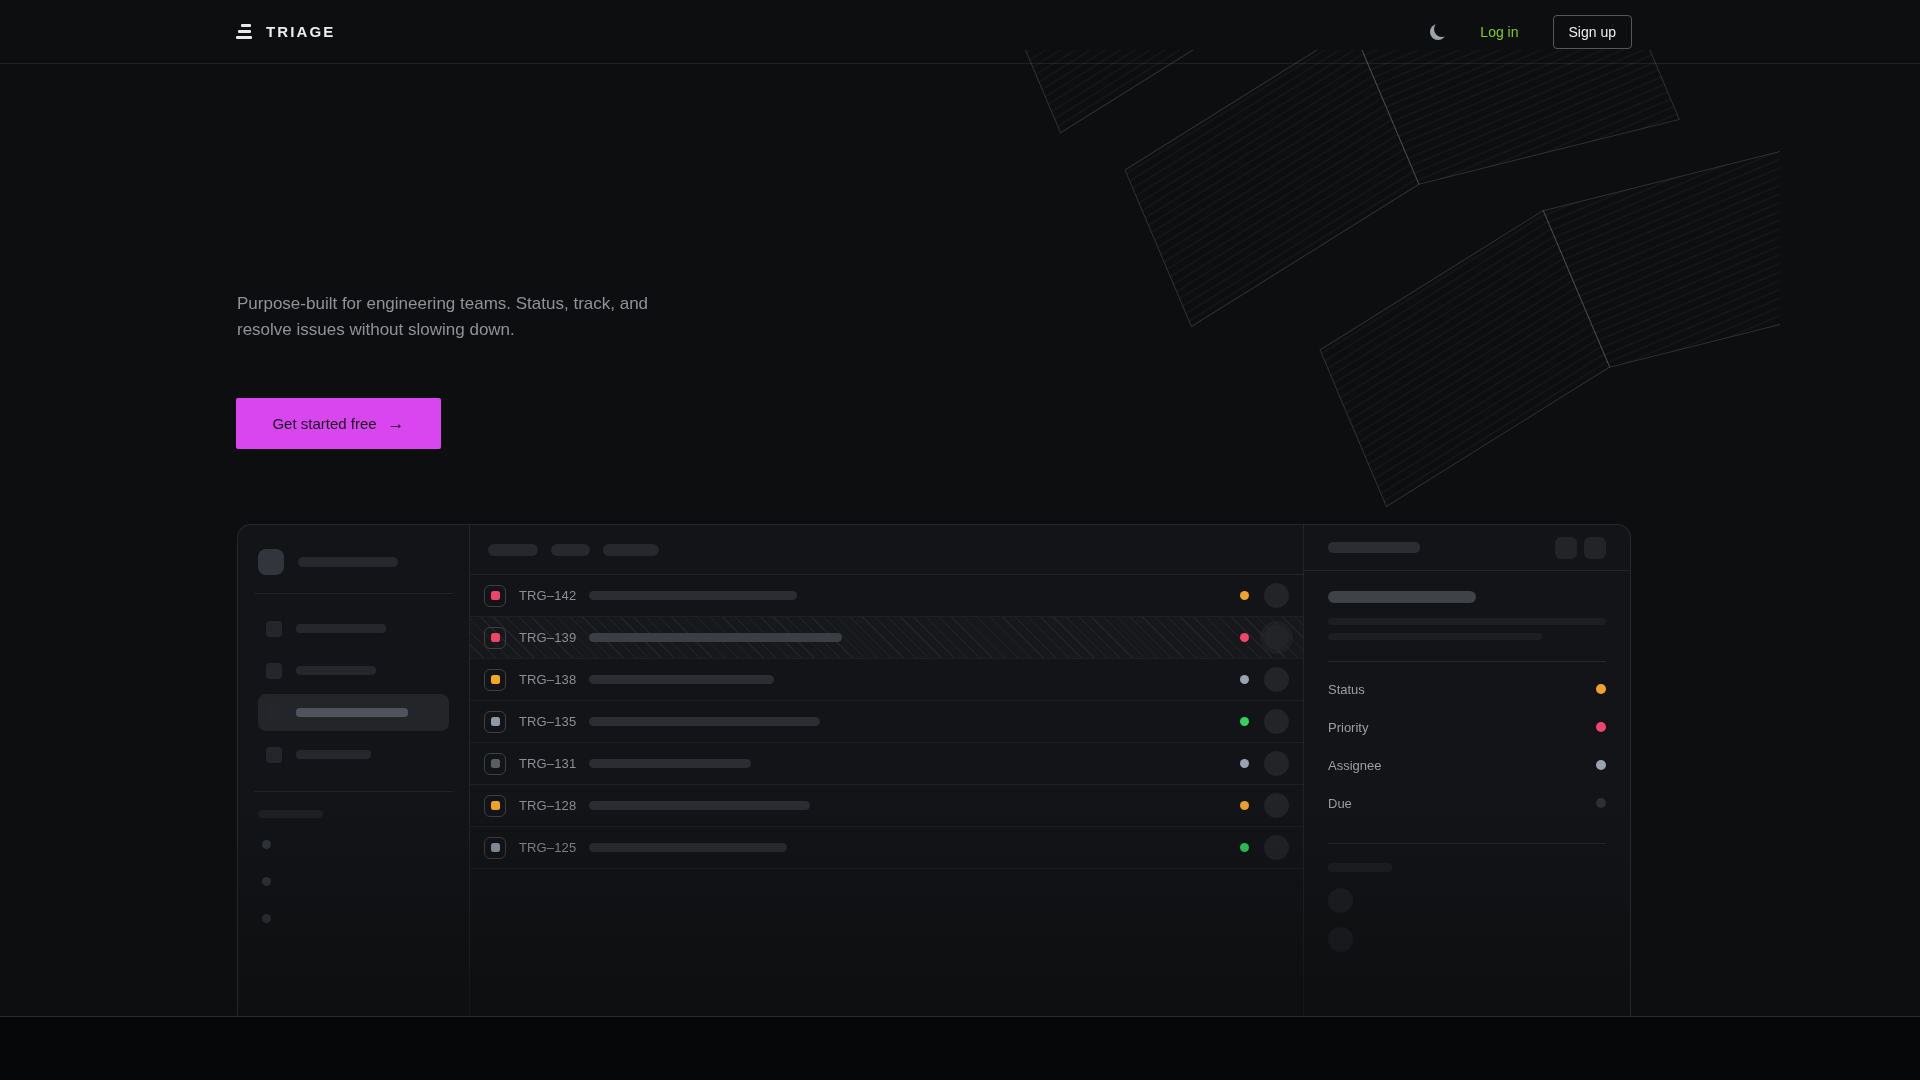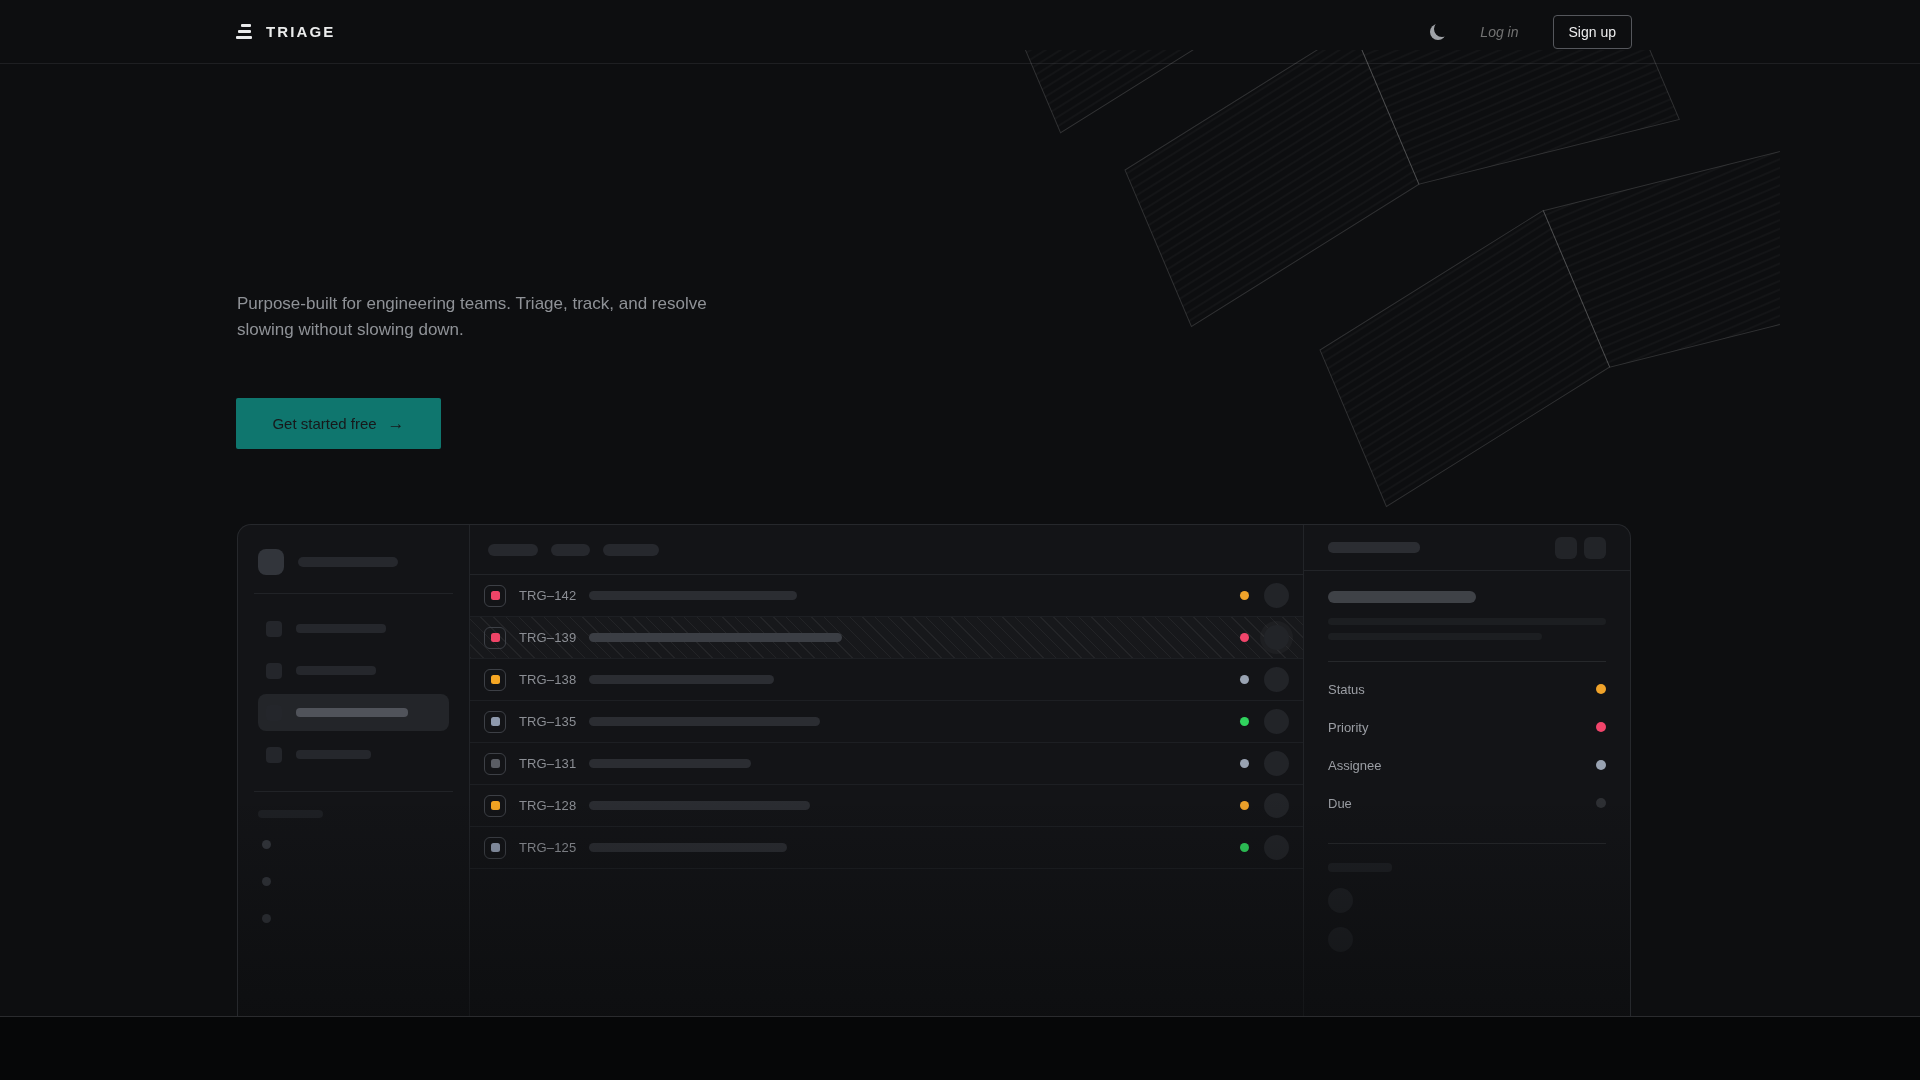--- a/index.html
+++ b/index.html
@@ -10,27 +10,27 @@
   .hdr { position:absolute; left:0; top:0; width:1920px; height:64px; border-bottom:1px solid #1e1f22; display:flex; align-items:center; }
   .brand { position:absolute; left:236px; display:flex; align-items:center; gap:12px; }
   .logo { width:18px; height:16px; position:relative; }
   .logo i { position:absolute; height:3px; background:#e9eaeb; border-radius:1px; }
   .logo i:nth-child(1){ top:0; left:5px; width:10px; }
   .logo i:nth-child(2){ top:6px; left:2px; width:13px; }
   .logo i:nth-child(3){ top:12px; left:0; width:16px; }
   .brand-name { color:#eceded; font-size:15px; font-weight:bold; letter-spacing:.14em; }
   .hdr-right { position:absolute; right:288px; display:flex; align-items:center; gap:34px; }
   .moon { width:16px; height:16px; border-radius:50%; box-shadow:inset 4px -3px 0 0 #9fa2a7; }
-  .login { color:#737373; font-size:14px; cursor:pointer;font-style:italic; }
+  .login { color:#84cc16; font-size:14px; cursor:pointer; }
   .signup { color:#ededee; font-size:14px; border:1px solid #55575c; border-radius:4px; padding:8px 15px; background:transparent; cursor:pointer; font-family:inherit; }
 
   
   .h1 { position:absolute; left:236px; top:126px; font-size:63px; line-height:1.03; font-weight:500; color:#eceef0; letter-spacing:-0.8px; }
   .sub { position:absolute; left:237px; top:291px; width:470px; font-size:17px; line-height:1.55; color:#8f9297; }
-  .cta { position:absolute; left:236px; top:398px; width:205px; height:51px; background:#0f766e; border:none; border-radius:2px; color:#17181a; font-size:15px; font-weight:500; font-family:inherit; display:flex; align-items:center; justify-content:center; gap:11px; cursor:pointer; }
+  .cta { position:absolute; left:236px; top:398px; width:205px; height:51px; background:#d946ef; border:none; border-radius:2px; color:#17181a; font-size:15px; font-weight:500; font-family:inherit; display:flex; align-items:center; justify-content:center; gap:11px; cursor:pointer; }
   .cta .arr { font-size:17px; }
 
   
   .decor { position:absolute; left:960px; top:50px; pointer-events:none; }
 
   
   .mock { position:absolute; left:237px; top:524px; width:1394px; height:492px; background:#131417; border:1px solid #26282c; border-bottom:none; border-radius:14px 14px 0 0; display:flex; overflow:hidden; }
   .mock::after { content:""; position:absolute; inset:0; background:linear-gradient(180deg, rgba(13,14,16,0) 55%, rgba(9,10,11,.55) 100%); pointer-events:none; }
   .col-side { width:232px; border-right:1px solid #222428; padding:24px 20px 0; display:flex; flex-direction:column; }
   .col-list { flex:1; display:flex; flex-direction:column; }
@@ -123,21 +123,21 @@
     </g>
     <g transform="translate(360,300) rotate(-23)" stroke="rgba(255,255,255,0.14)" stroke-width="1">
       <rect x="0" y="0" width="260" height="170" transform="skewY(-9)" fill="url(#hatch)"></rect>
       <path d="M260,-41 L520,0 L520,170 L260,129 Z" fill="url(#hatch)"></path>
     </g>
   </svg>
 
   <h1 class="h1">
     <br>
   </h1>
-  <p class="sub">Purpose-built for engineering teams. Triage, track, and resolve slowing without slowing down.</p>
+  <p class="sub">Purpose-built for engineering teams. Status, track, and resolve issues without slowing down.</p>
   <button class="cta">
     <span>Get started free</span>
     <span class="arr">→</span>
   </button>
 
   <div class="mock">
 
     <div class="col-side">
       <div class="ws">
         <span class="ws-icon"></span>

